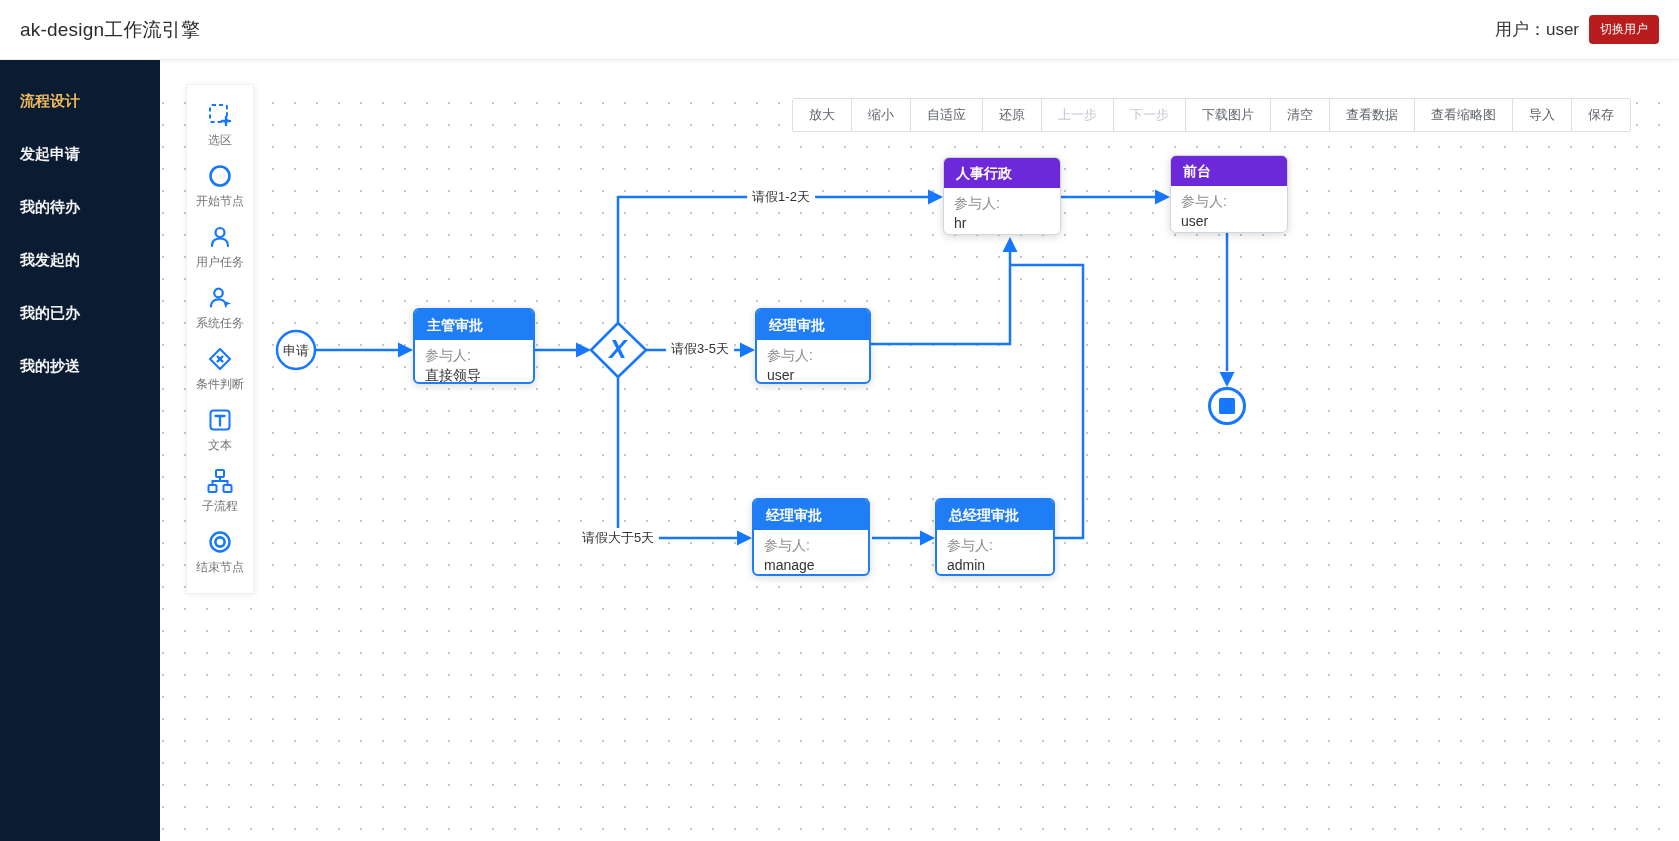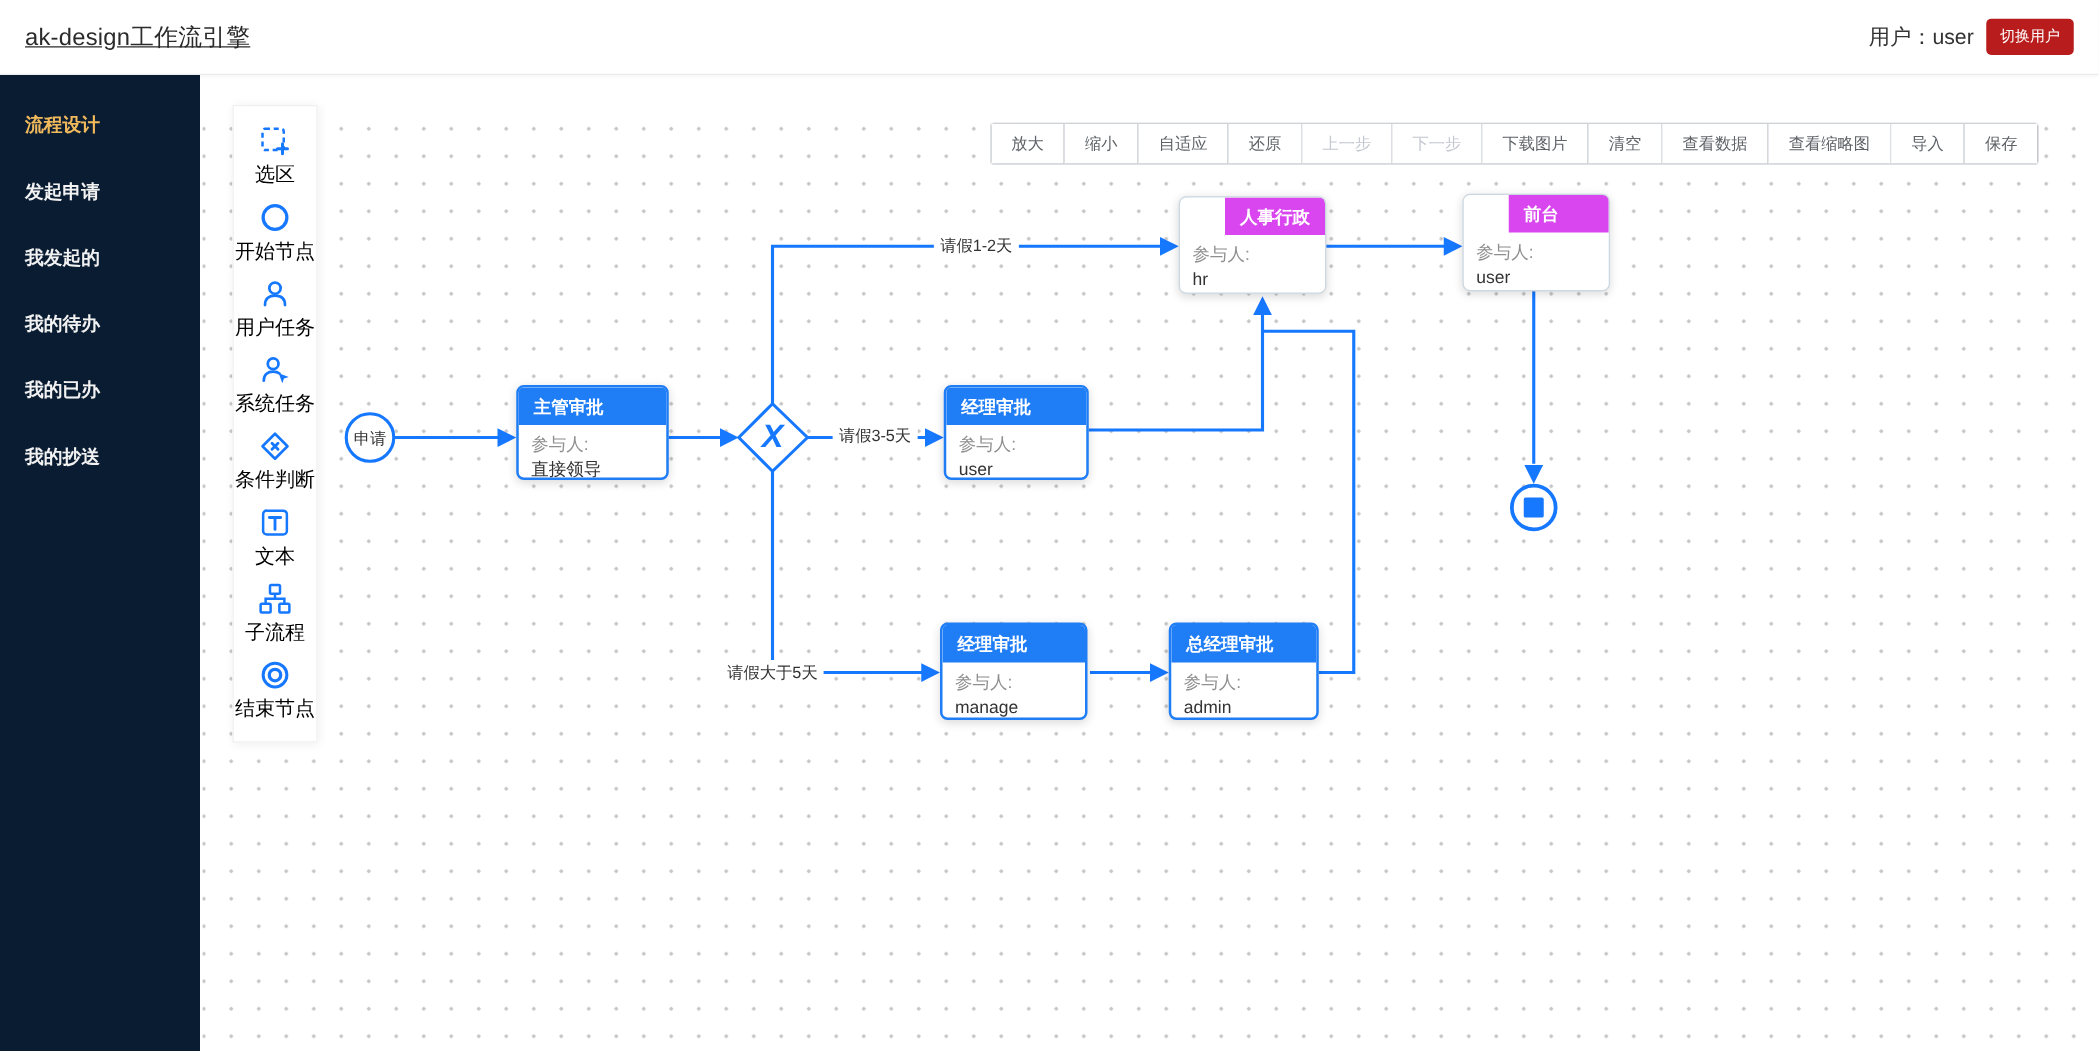--- a/index.html
+++ b/index.html
@@ -4,21 +4,21 @@
 <style>
   * { margin:0; padding:0; box-sizing:border-box; }
   html,body { width:1679px; height:841px; overflow:hidden; }
   body { font-family:"Liberation Sans","DejaVu Sans",sans-serif; background:#fff; }
   .app { position:relative; width:1679px; height:841px; }
 
   
   .header { position:absolute; left:0; top:0; width:1679px; height:60px; background:#fff;
             border-bottom:1px solid #ececec; box-shadow:0 1px 4px rgba(0,0,0,.06);
             display:flex; align-items:center; justify-content:space-between; padding:0 20px; z-index:30; }
-  .header-title { font-size:19px; color:#2b2b2b; font-weight:500; letter-spacing:.2px;text-decoration:underline; }
+  .header-title { font-size:19px; color:#2b2b2b; font-weight:500; letter-spacing:.2px; }
   .header-right { display:flex; align-items:center; gap:10px; }
   .user-text { font-size:17px; color:#333; }
   .switch-user-btn { background:#b91c1c; color:#fff; font-size:12px; border:none; border-radius:4px;
             padding:6px 11px; cursor:pointer; }
 
   
   .sidebar { position:absolute; left:0; top:60px; width:160px; height:781px; background:#0a1c32; z-index:25;
             padding-top:14px; }
   .side-item { height:53px; line-height:53px; padding-left:20px; font-size:15px; font-weight:600;
             color:#f2f2f2; cursor:pointer; }
@@ -39,30 +39,30 @@
   .tb-btn:first-child { border-left:none; }
   .tb-btn.disabled { color:#c3c7cf; cursor:default; }
 
   
   .palette { position:absolute; left:186px; top:84px; width:68px; background:#fff;
             border:1px solid #f0f0f0; box-shadow:1px 1px 8px rgba(0,0,0,.07);
             padding:10px 0; z-index:20; }
   .pal-item { height:61px; display:flex; flex-direction:column; align-items:center; justify-content:center;
             gap:4px; cursor:pointer; }
   .pal-item svg { display:block; }
-  .pal-label { font-size:16px; color:#000000; white-space:nowrap;font-family:Liberation Mono, monospace; }
+  .pal-label { font-size:12px; color:#737373; white-space:nowrap;font-family:Liberation Mono, monospace; }
 
   
   .node { position:absolute; border-radius:6px; background:#fff; z-index:10;
             box-shadow:0 2px 8px rgba(0,0,0,.15); overflow:hidden; }
   .node.primary { border:2px solid #1f7df6; }
   .node.light   { border:1px solid #ccd7df; }
   .node-header { height:30px; line-height:30px; padding:0 12px; color:#fff; font-size:14px; font-weight:600; }
   .node.primary .node-header { background:#1f7df6; }
-  .node.light   .node-header { background:#d946ef;margin-left:36px; }
+  .node.light   .node-header { background:#6d28d9; }
   .node-body { padding:5px 10px 6px; font-size:14px; line-height:20px; }
   .node-field { color:#8f8f8f; display:block; }
   .node-value { color:#333; display:block; }
 
   .centered-label { position:absolute; transform:translate(-50%,-50%); z-index:12; white-space:nowrap; }
   .start-label { font-size:13px; color:#333; }
   .gateway-x { font-size:26px; font-weight:800; font-style:italic; color:#1677ff; }
   .edge-label { font-size:13px; color:#333; background:#fff; padding:1px 5px; }
 
   
@@ -78,22 +78,22 @@
     <div class="header-title">ak-design工作流引擎</div>
     <div class="header-right">
       <span class="user-text"><span>用户：</span><span>user</span></span>
       <button class="switch-user-btn">切换用户</button>
     </div>
   </div>
 
   <div class="sidebar">
     <div class="side-item active">流程设计</div>
     <div class="side-item">发起申请</div>
+    <div class="side-item">我的待办</div>
     <div class="side-item">我发起的</div>
-    <div class="side-item">我的待办</div>
     <div class="side-item">我的已办</div>
     <div class="side-item">我的抄送</div>
   </div>
 
   <div class="canvas">
     <div class="dots"></div>
   </div>
 
   <svg class="flow-svg" width="1519" height="781" viewBox="160 60 1519 781">
     <g stroke="#1677ff" stroke-width="2.5" fill="none">

